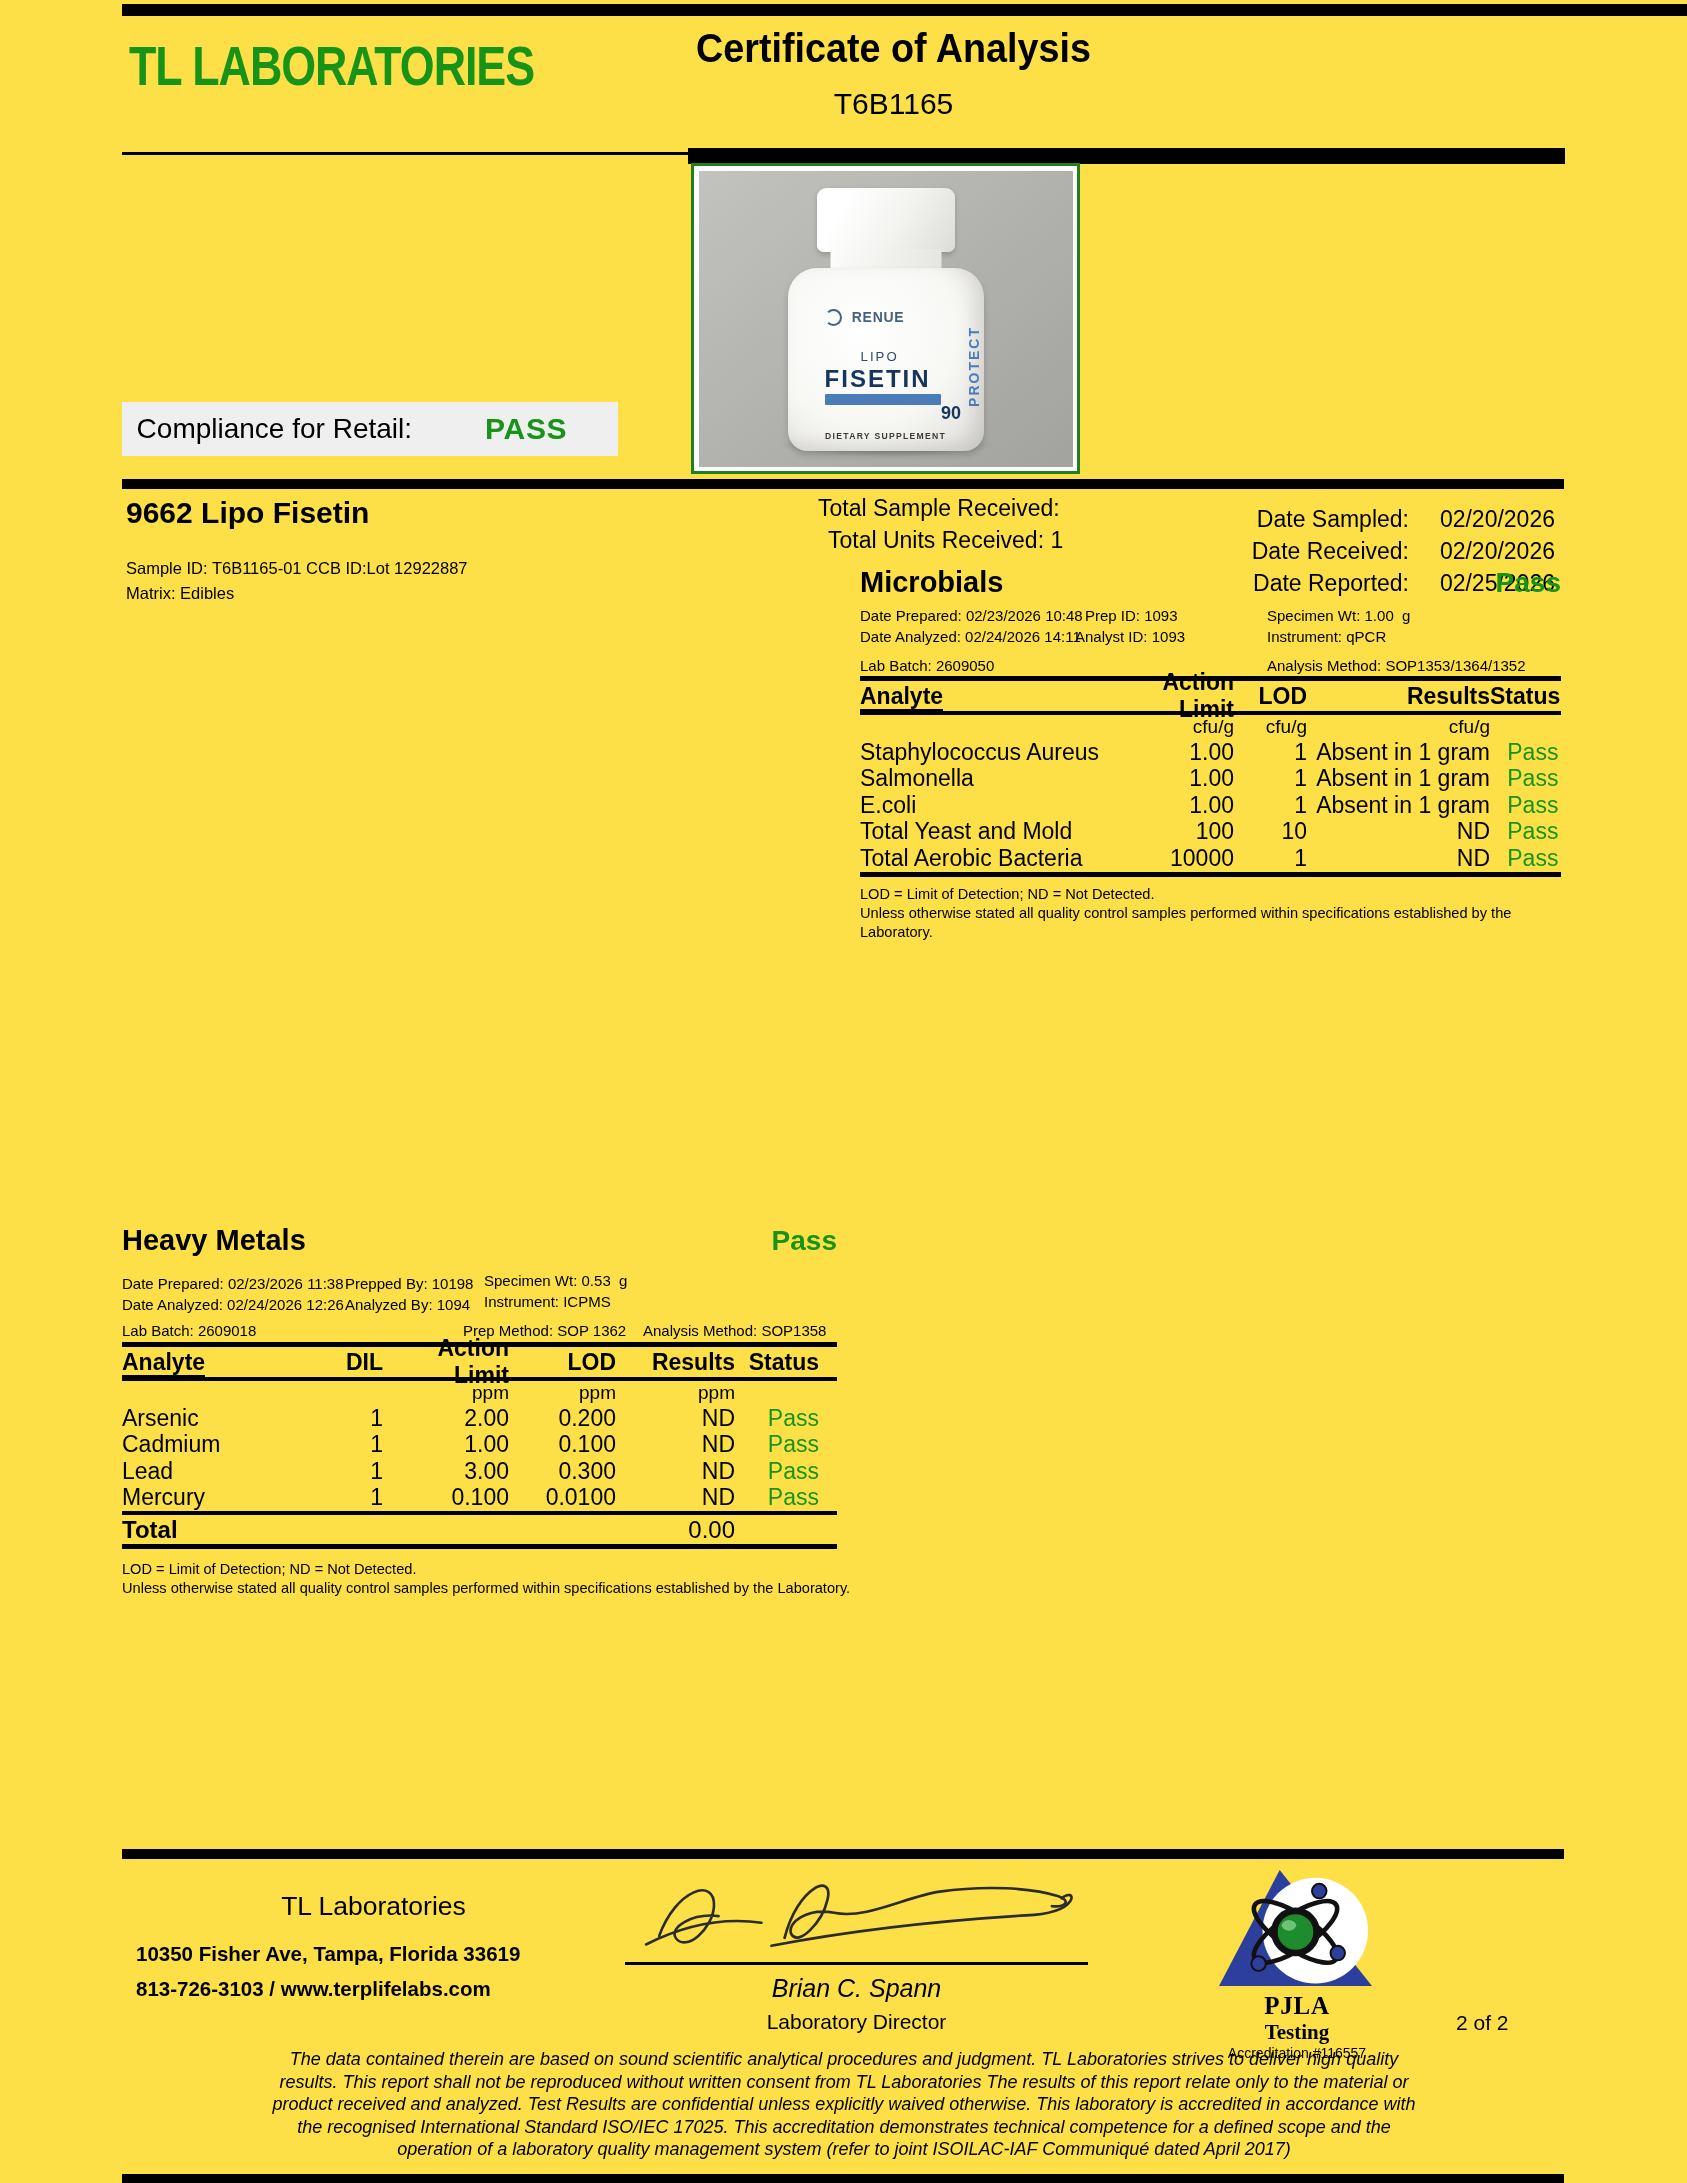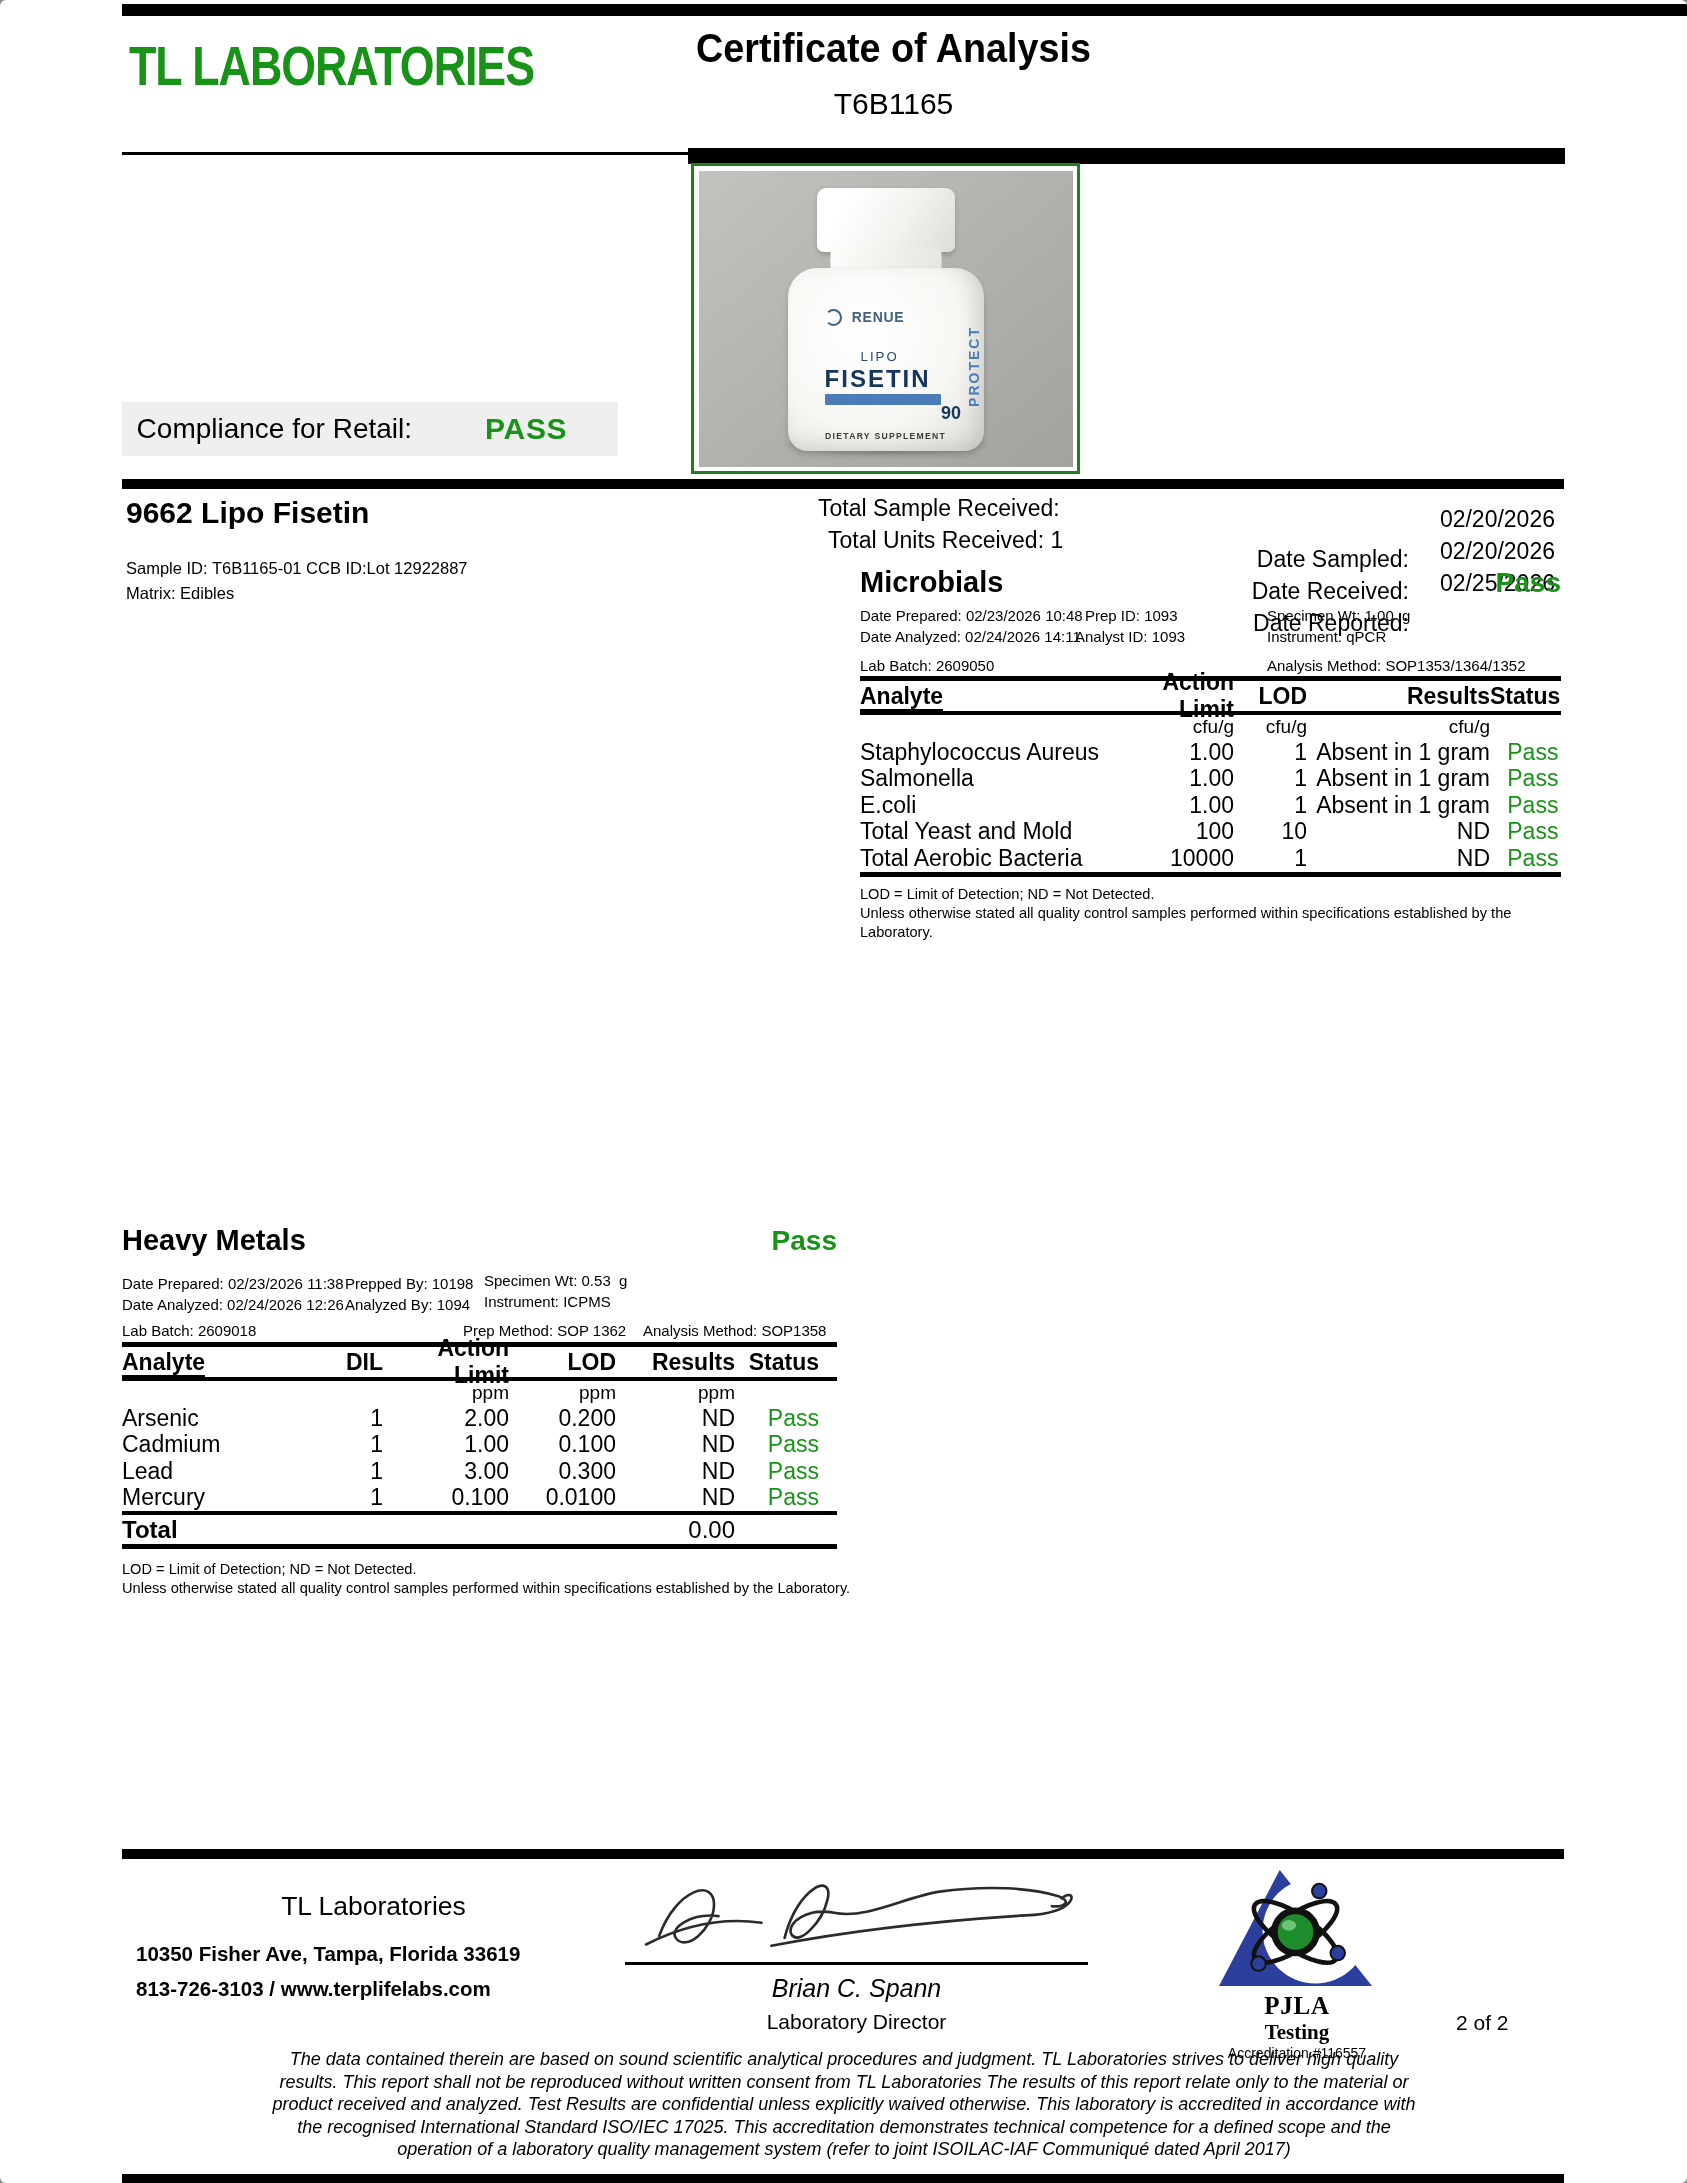--- a/index.html
+++ b/index.html
@@ -1,20 +1,19 @@
 <!DOCTYPE html>
 <html style="font-size:10.6px"><head>
 <meta charset="utf-8">
 <style>
   html,body { margin:0; padding:0; background:#888; }
   .page {
     position:relative; width:1687px; height:2183px; margin:0 auto;
-    background:#ffffff; font-family:"Liberation Sans", sans-serif; color:#000;
+    background:#fde047; font-family:"Liberation Sans", sans-serif; color:#000;
     overflow:hidden;
-    border-radius:6px;
   }
   .abs { position:absolute; }
   .bar { position:absolute; background:#000; }
 
   
   .lab-name {
     left:129px; top:33px; font-size:56px; font-weight:bold; color:#179417;
     transform:scaleX(0.80); transform-origin:0 0; letter-spacing:-1.3px; white-space:nowrap;
   }
   .title-wrap { left:629px; top:25px; width:529px; text-align:center; }
@@ -58,21 +57,21 @@
   .compliance { left:122px; top:402px; width:496px; height:54px; background:#efefef;
     display:flex; align-items:center; padding-left:14.6px; box-sizing:border-box; }
   .compliance-label { font-size:28px; }
   .compliance-status { font-size:30px; font-weight:bold; color:#179417; margin-left:73px; letter-spacing:0.7px; }
 
   
   .product-name { left:126px; top:496px; font-size:30px; font-weight:bold; }
   .small-line { font-size:16.5px; }
   .mid-line { font-size:23px; }
   .date-row { position:absolute; display:flex; }
-  .date-label { width:238px; text-align:right; font-size:23px;margin-top:40px; }
+  .date-label { width:238px; text-align:right; font-size:23px; }
   .date-value { width:126px; margin-left:20px; text-align:right; font-size:23px; }
 
   
   .sec-title-row { position:absolute; display:flex; justify-content:space-between; align-items:flex-end; }
   .sec-title { font-size:29px; font-weight:bold; }
   .sec-pass { font-size:28px; font-weight:bold; color:#179417; }
   .meta { position:absolute; font-size:15px; white-space:pre-wrap; }
 
   
   .tbl { position:absolute; border-top:5.3px solid #000; }

